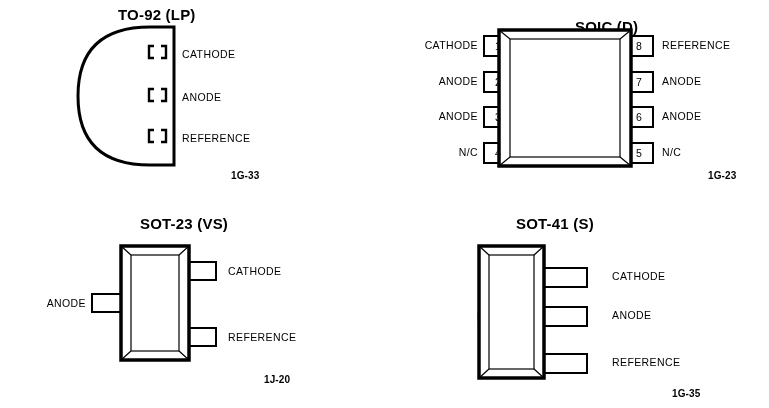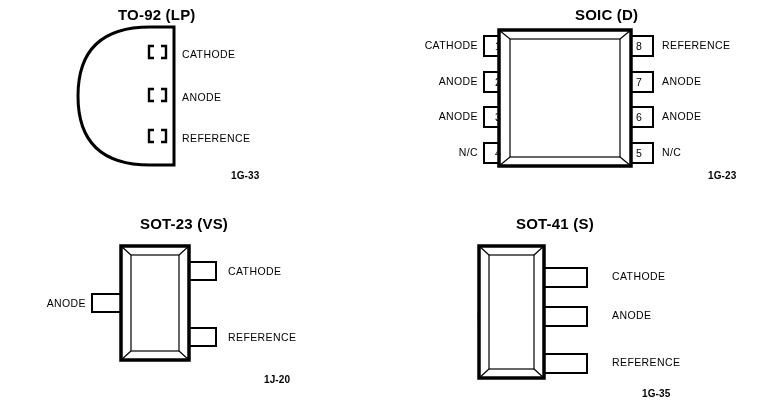--- a/index.html
+++ b/index.html
@@ -95,21 +95,21 @@
 
   <div class="pin-label" style="left:182px; top:49px;">CATHODE</div>
   <div class="pin-label" style="left:182px; top:92px;">ANODE</div>
   <div class="pin-label" style="left:182px; top:133px;">REFERENCE</div>
 
   <div class="pkg-code" style="left:231px; top:170px;">1G-33</div>
 </div>
 
 <div class="pkg" style="left:385px; top:0; width:384px; height:200px;">
 
-  <div class="pkg-title" style="left:190px; top:6px;">SOIC (D)</div>
+  <div class="pkg-title" style="left:190px; top:18px;">SOIC (D)</div>
 
   <svg width="290" height="160" style="position:absolute; left:92px; top:24px;">
 
     <rect class="pinbox" x="7" y="12" width="28" height="20"></rect>
     <rect class="pinbox" x="7" y="48" width="28" height="20"></rect>
     <rect class="pinbox" x="7" y="83" width="28" height="20"></rect>
     <rect class="pinbox" x="7" y="119" width="28" height="20"></rect>
 
     <rect class="pinbox" x="148" y="12" width="28" height="20"></rect>
     <rect class="pinbox" x="148" y="48" width="28" height="20"></rect>
@@ -181,14 +181,14 @@
 
     <rect class="bodyline" stroke-width="3.5" x="11" y="4" width="65" height="132"></rect>
     <rect class="bevel" x="21" y="13" width="45" height="114"></rect>
     <path class="bevel" d="M 11 4 L 21 13 M 76 4 L 66 13 M 11 136 L 21 127 M 76 136 L 66 127"></path>
   </svg>
 
   <div class="pin-label" style="left:227px; top:63px;">CATHODE</div>
   <div class="pin-label" style="left:227px; top:102px;">ANODE</div>
   <div class="pin-label" style="left:227px; top:149px;">REFERENCE</div>
 
-  <div class="pkg-code" style="left:257px; top:180px;">1G-35</div>
+  <div class="pkg-code" style="left:287px; top:180px;">1G-35</div>
 </div>
 
 </body></html>

